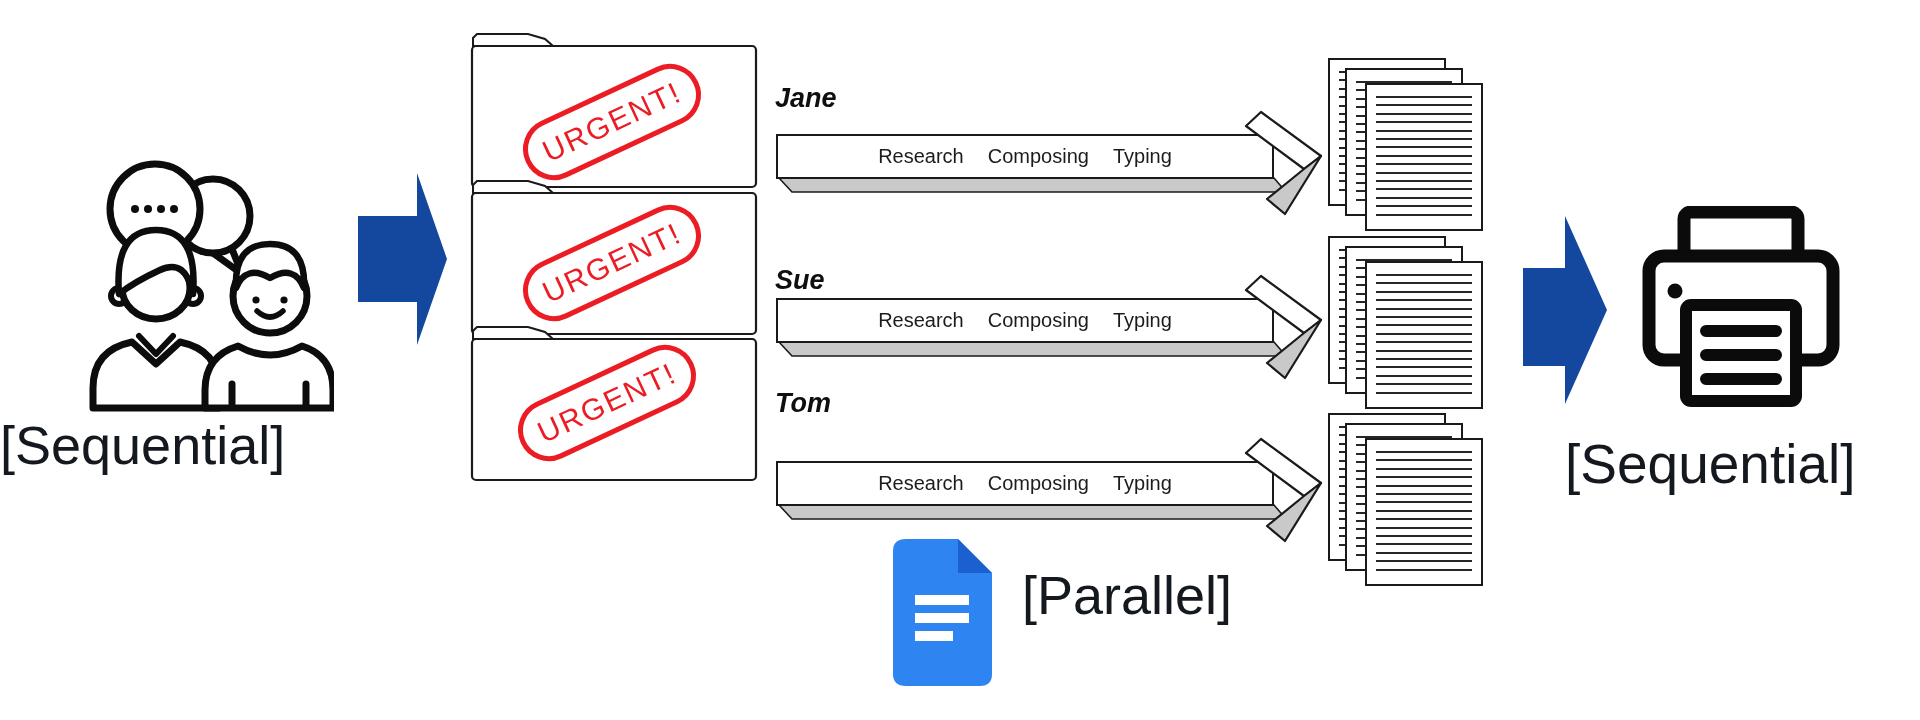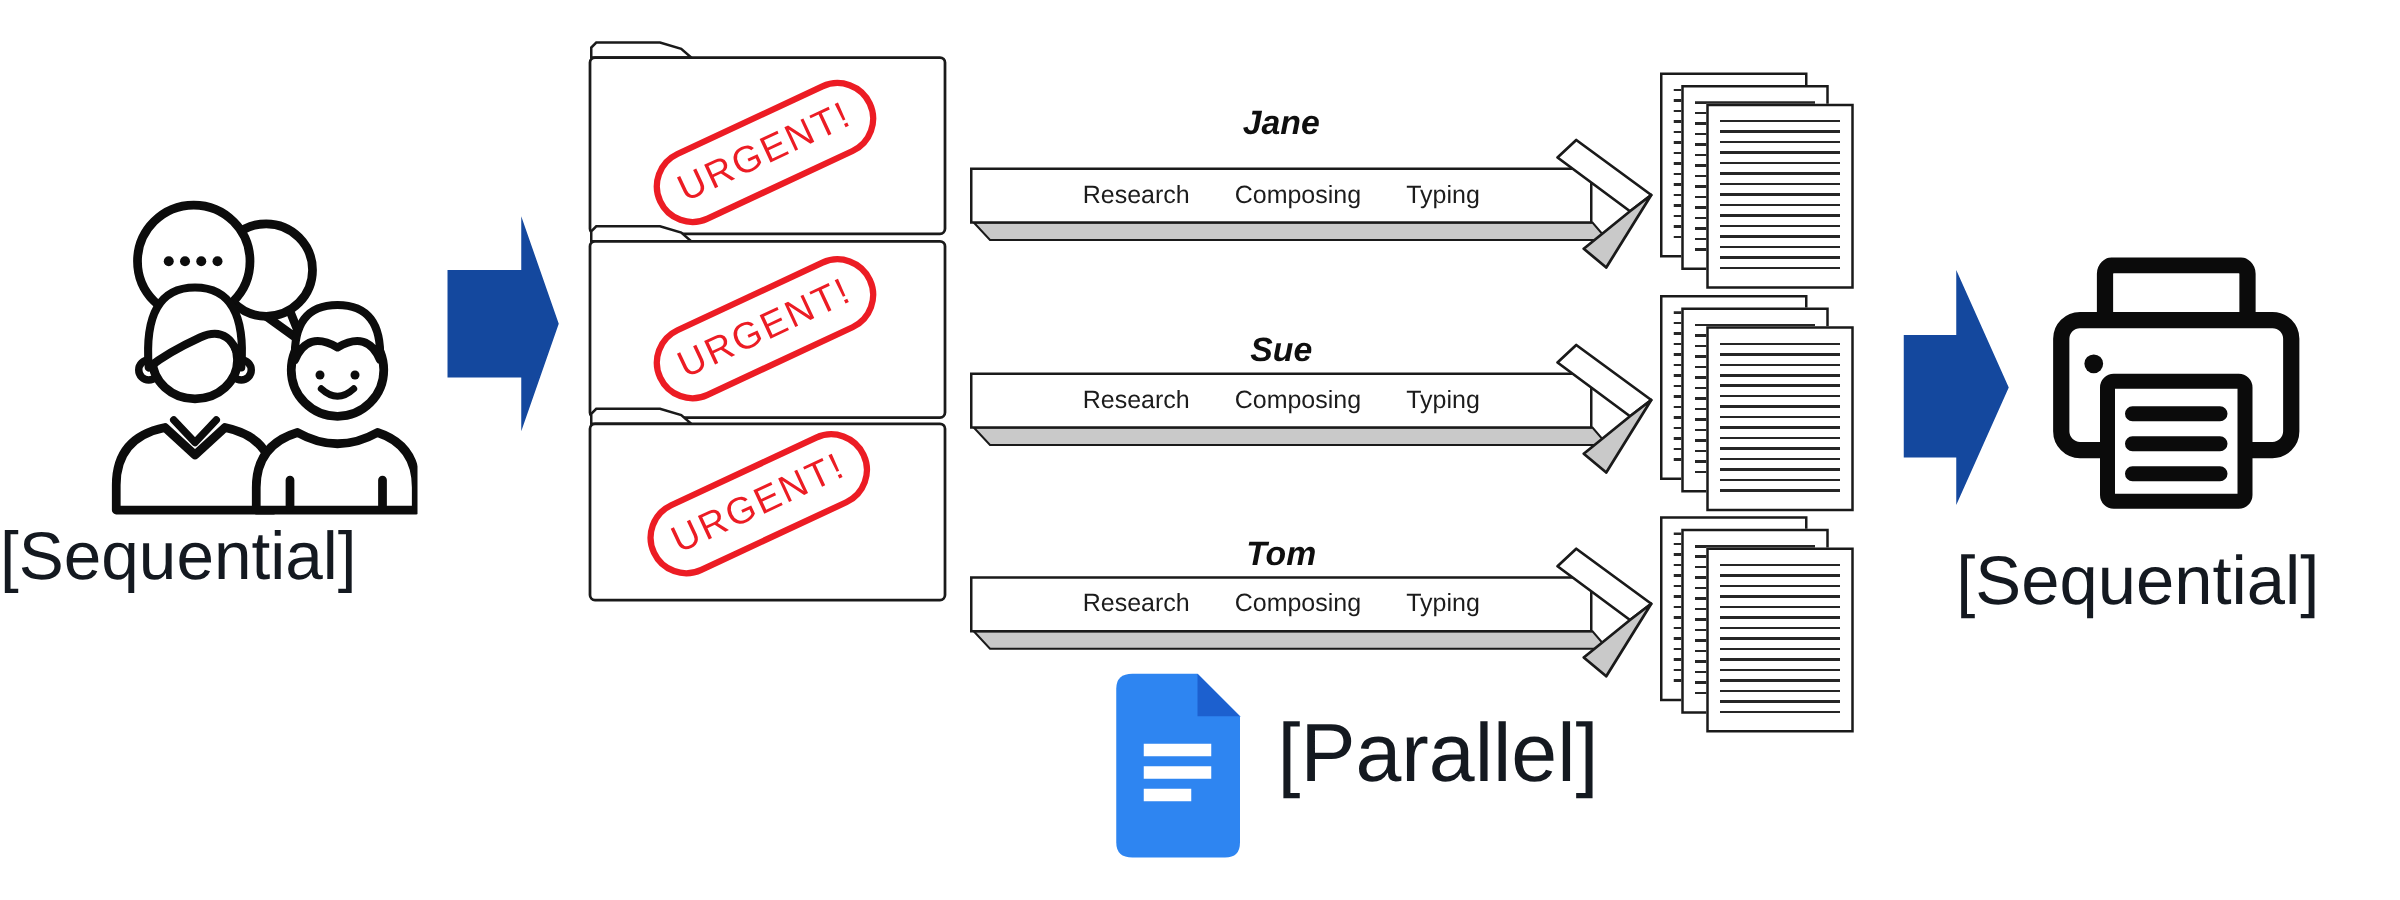--- a/index.html
+++ b/index.html
@@ -8,48 +8,48 @@
     font-family:"Liberation Sans", sans-serif;overflow:hidden;
   }
   .abs{position:absolute;}
 
   
   .seq-label{
     font-size:54px;color:#141920;text-align:left;white-space:nowrap;
   }
   .lbl-left{left:0px;top:414px;width:372px;}
   .lbl-right{left:1565px;top:432px;width:350px;font-size:55px;}
-  .lbl-parallel{left:1022px;top:564px;width:280px;font-size:66px;text-align:left;color:#141920;white-space:nowrap;}
+  .lbl-parallel{left:1022px;top:564px;width:280px;font-size:54px;text-align:left;color:#141920;white-space:nowrap;}
 
   
   .folder{left:470px;width:288px;height:158px;}
   .folder1{top:32px}.folder2{top:179px}.folder3{top:325px}
 
   
   .stamp{
     width:180px;height:52px;border:5px solid #EC1C24;border-radius:32px;
     color:#EC1C24;display:flex;align-items:center;justify-content:center;
     font-size:30px;letter-spacing:2px;font-weight:500;
     transform:rotate(-25deg);background:transparent;
   }
   .stamp1{left:517px;top:91px}
   .stamp2{left:517px;top:232px}
   .stamp3{left:512px;top:372px}
 
   
-  .worker-name{left:775px;width:500px;text-align:center;font-size:27px;
+  .worker-name{left:775px;width:500px;text-align:left;font-size:27px;
     font-weight:bold;font-style:italic;color:#0f0f0f;}
-  .name1{top:83px}.name2{top:265px}.name3{top:428px}
+  .name1{top:83px}.name2{top:265px}.name3{top:388px}
 
   .task-arrow{left:770px;width:560px;height:112px;}
   .ta1{top:105px}.ta2{top:269px}.ta3{top:432px}
 
   .stage-text{
     left:777px;width:496px;height:43px;display:flex;align-items:center;
-    justify-content:center;gap:36px;font-size:20px;color:#1c1c1c;
+    justify-content:center;gap:24px;font-size:20px;color:#1c1c1c;
   }
   .st1{top:135px}.st2{top:299px}.st3{top:462px}
 
   
   .stack{left:1328px;width:165px;height:182px;}
   .stack1{top:58px}.stack2{top:236px}.stack3{top:413px}
   .page{position:absolute;width:114px;height:144px;background:#fff;border:2.5px solid #1a1a1a;}
   .page::before{
     content:"";position:absolute;left:9px;right:9px;top:11px;bottom:8px;
     background:repeating-linear-gradient(to bottom,#262626 0px,#262626 2px,transparent 2px,transparent 8.4px);

